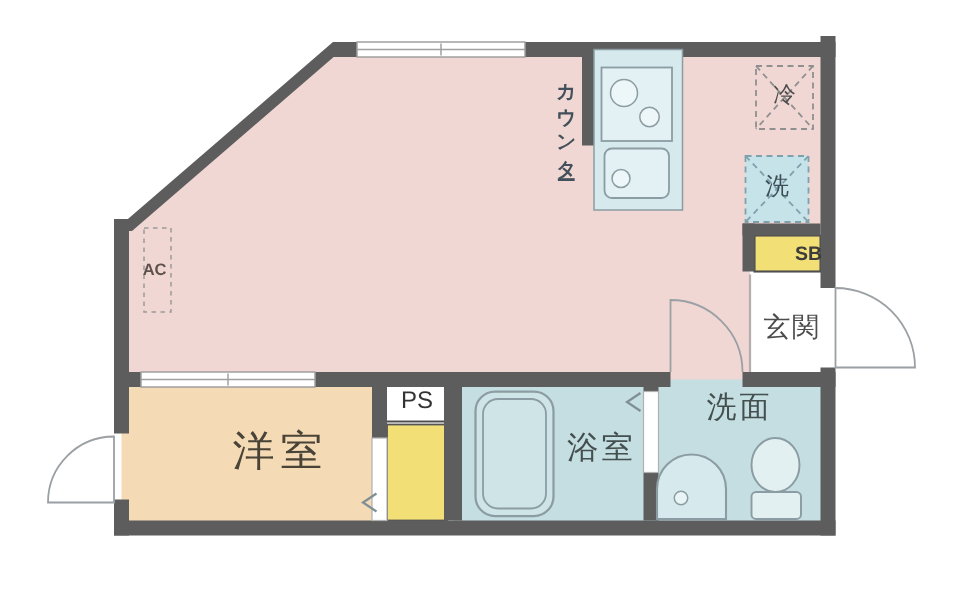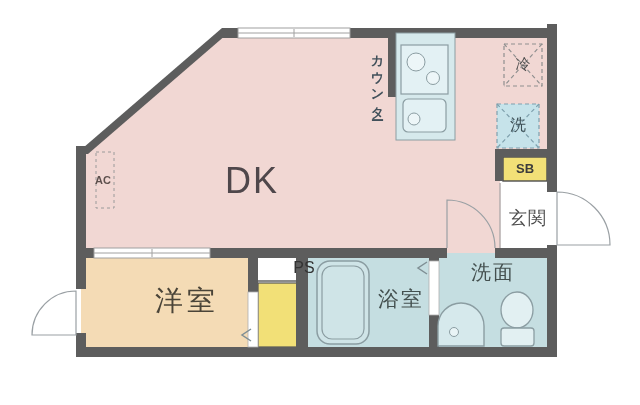--- a/index.html
+++ b/index.html
@@ -5,22 +5,22 @@
   html,body{margin:0;padding:0;background:#fff;}
   #plan{position:relative;width:640px;height:405px;background:#ffffff;overflow:hidden;
         font-family:"Liberation Sans",sans-serif;}
   #plan svg{position:absolute;left:0;top:0;}
   .lbl{position:absolute;color:#474747;text-align:center;line-height:1;white-space:nowrap;}
   .lbl-dk{left:220px;top:163px;width:64px;font-size:36px;letter-spacing:2px;color:#4f474b;}
   .lbl-western{left:123px;top:287px;width:96px;font-size:28px;letter-spacing:4px;color:#4a4438;text-align:right;}
   .lbl-bath{left:366px;top:288px;width:70px;font-size:21px;letter-spacing:2px;color:#44504f;}
   .lbl-wash{left:458px;top:262px;width:70px;font-size:20px;letter-spacing:2px;color:#44504f;}
   .lbl-genkan{left:498px;top:209px;width:60px;font-size:18px;letter-spacing:1px;color:#4c4c4c;}
-  .lbl-ps{left:258px;top:260px;width:40px;font-size:16px;color:#333;padding-left:26px;}
-  .lbl-sb{left:503px;top:162px;width:44px;font-size:13px;font-weight:bold;color:#3c3c3c;}
+  .lbl-ps{left:258px;top:260px;width:40px;font-size:16px;color:#333;}
+  .lbl-sb{left:503px;top:162px;width:44px;font-size:13px;font-weight:bold;color:#3c3c3c;padding-left:14px;}
   .lbl-fridge{left:508px;top:56px;width:30px;font-size:15px;color:#4c4c4c;}
   .lbl-washer{left:503px;top:117px;width:30px;font-size:16px;color:#3d4f55;}
   .lbl-ac{left:85px;top:175px;width:26px;font-size:11px;font-weight:bold;color:#5d504d;text-align:right;}
   .lbl-counter{position:absolute;left:368px;top:46px;height:96px;writing-mode:vertical-rl;
                text-orientation:upright;font-size:13px;font-weight:bold;letter-spacing:2px;
                color:#41505a;}
 </style>
 </head>
 <body>
 
@@ -107,21 +107,20 @@
       <rect x="497" y="104" width="42" height="44" fill="#c6e3ea"></rect>
       <line x1="497" y1="104" x2="539" y2="148"></line>
       <line x1="539" y1="104" x2="497" y2="148"></line>
     </g>
     <rect x="96" y="152" width="18" height="56" fill="none" stroke="#9a9a9a" stroke-width="1" stroke-dasharray="3,3"></rect>
 
     <polyline points="427,262 418,268 427,274" fill="none" stroke="#7f8f94" stroke-width="1.5"></polyline>
     <polyline points="251,329 242,335 251,341" fill="none" stroke="#7f8f94" stroke-width="1.5"></polyline>
   </svg>
 
-  <div class="lbl lbl-dk">DK</div>
   <div class="lbl lbl-western">洋室</div>
   <div class="lbl lbl-wash">洗面</div>
   <div class="lbl lbl-bath">浴室</div>
   <div class="lbl lbl-genkan">玄関</div>
   <div class="lbl lbl-ps">PS</div>
   <div class="lbl lbl-sb">SB</div>
   <div class="lbl lbl-fridge">冷</div>
   <div class="lbl lbl-washer">洗</div>
   <div class="lbl lbl-ac">AC</div>
   <div class="lbl-counter">カウンター</div>

